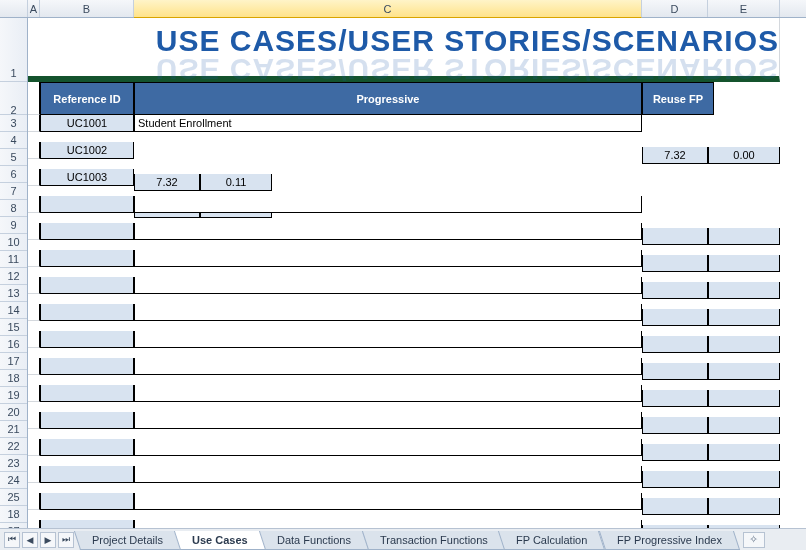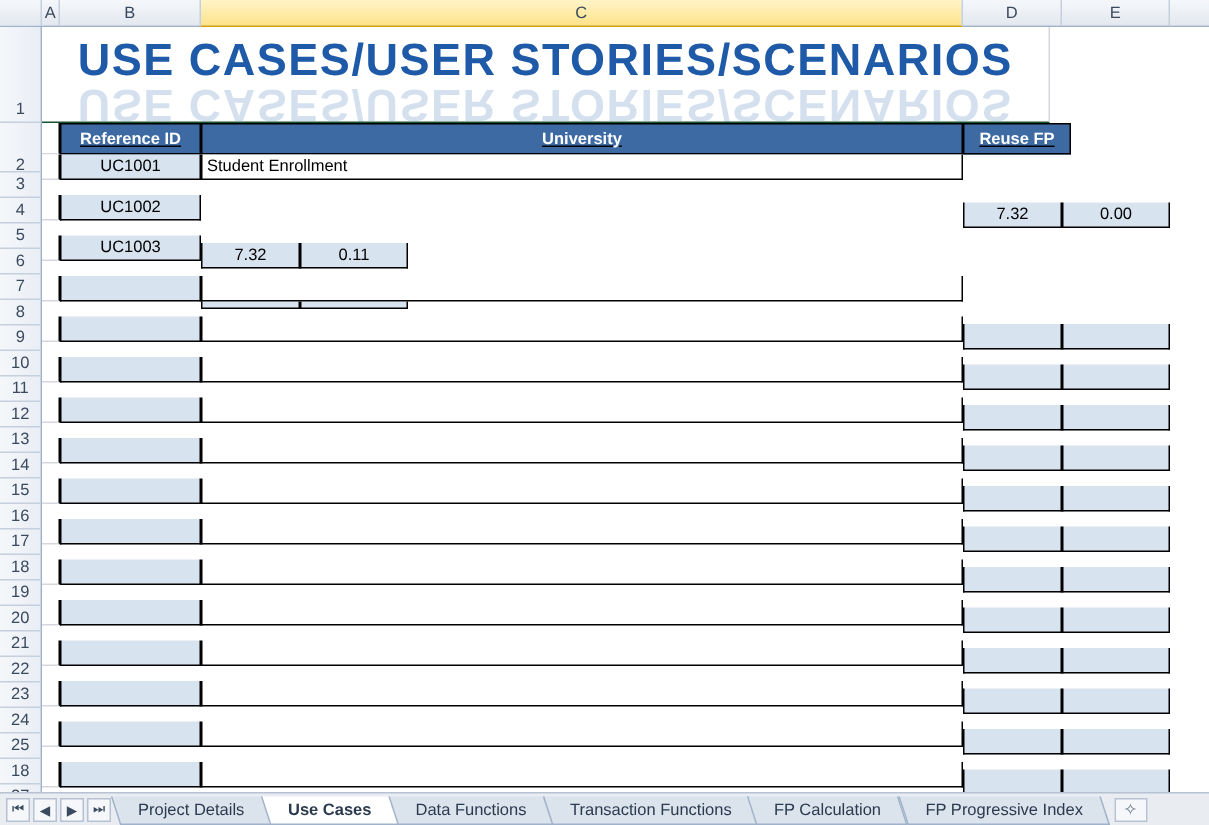--- a/index.html
+++ b/index.html
@@ -59,24 +59,24 @@
   .grid { position: relative; flex: 1; }
   .grow { display: flex; height: 27px; }
   .grow .gcell {
     border-right: 1px solid #d4d8dd;
     border-bottom: 1px solid #d4d8dd;
     background: #fff;
   }
   .grow .gcell.colA { border-left: none; }
   .title-row { height: 64px; }
   .title-cell {
-    width: 672px; 
+    width: 752px; 
     border-right: 1px solid #d4d8dd;
-    border-bottom: 1px solid #14532d;
-    text-align: center;
+    border-bottom: 6px solid #14532d;
+    text-align: right;
     padding-top: 6px;
     position: relative;
   }
   .title-text {
     font-family: "Trebuchet MS", Arial, sans-serif;
     font-size: 30px;
     font-weight: 700;
     letter-spacing: 1px;
     color: #1e5aa8;
     display: inline-block;
@@ -86,21 +86,21 @@
     font-family: "Trebuchet MS", Arial, sans-serif;
     font-size: 30px;
     font-weight: 700;
     letter-spacing: 1px;
     color: #1e5aa8;
     transform: scaleY(-1);
     opacity: 0.18;
     display: block;
     margin-top: -6px;
   }
-  .hdr-row { height: 21px; text-decoration: underline; }
+  .hdr-row { height: 33px; }
   .hdr-cell {
     background: #3e6aa3;
     color: #fff;
     font-size: 11px;
     font-weight: 600;
     border: 1px solid #000;
     display: flex;
     align-items: center;
     justify-content: center;
   }
@@ -227,21 +227,21 @@
       <div class="grow title-row">
         <div class="title-cell">
           <span class="title-text">USE CASES/USER STORIES/SCENARIOS</span>
           <span class="title-reflection">USE CASES/USER STORIES/SCENARIOS</span>
         </div>
       </div>
 
       <div class="grow hdr-row">
         <div class="hdr-cell colA"></div>
         <div class="hdr-cell colB">Reference ID</div>
-        <div class="hdr-cell colC">University</div>
+        <div class="hdr-cell colC">Progressive</div>
         <div class="hdr-cell colE">Reuse FP</div>
       </div>
 
       <div id="data-rows">
           <div class="grow datarow">
             <div class="gcell colA"></div>
             <div class="gcell colB">UC1001</div>
             <div class="gcell colC">Student Enrollment</div>
             <div class="gcell colD">7.32</div>
             <div class="gcell colE">0.00</div>

